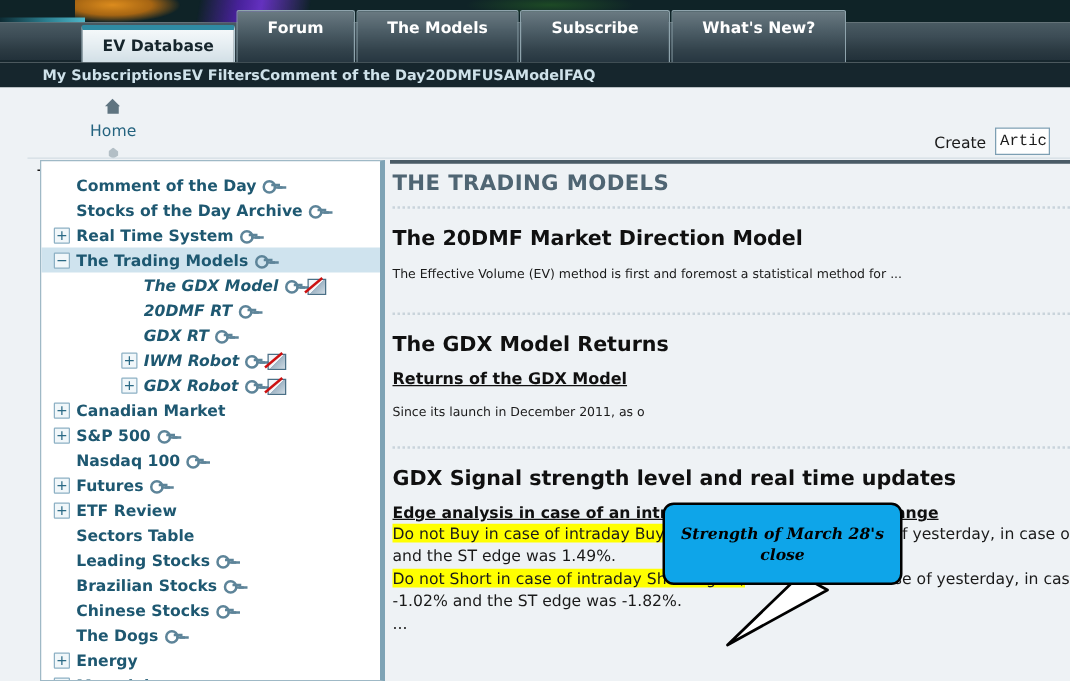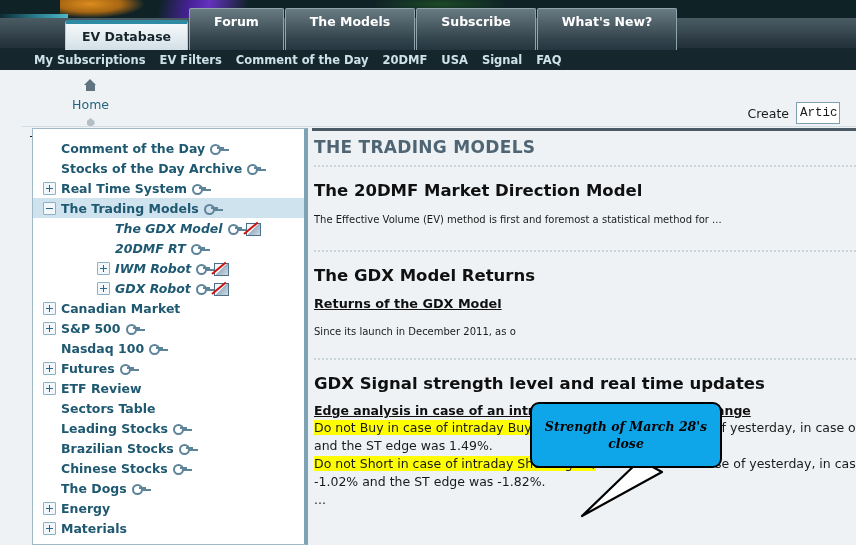--- a/index.html
+++ b/index.html
@@ -61,21 +61,21 @@
     height: 30px; line-height: 25px;
     padding: 0 16px;
   }
 
   
   .subnav {
     position: absolute; left: 0; top: 50px; width: 856px; height: 20px;
     background: #16262d;
     display: flex; align-items: center;
   }
-  .subnav-inner { padding-left: 34px; display: flex; gap: 14px; }
+  .subnav-inner { padding-left: 34px; display: flex; }
   .subnav a {
     color: #cfe2ea; font-size: 11.5px; font-weight: bold;
     text-decoration: none; white-space: nowrap; cursor: pointer;
     font-family: "DejaVu Sans", sans-serif;
   }
 
   
   .body-area {
     position: absolute; left: 0; top: 70px; width: 856px; height: 475px;
     background: #eef2f5;
@@ -288,21 +288,21 @@
       </div>
   </div>
 
   <div class="subnav">
     <div class="subnav-inner" id="subnav">
         <a>My Subscriptions</a>
         <a>EV Filters</a>
         <a>Comment of the Day</a>
         <a>20DMF</a>
         <a>USA</a>
-        <a>Signal</a>
+        <a>Model</a>
         <a>FAQ</a>
       </div>
   </div>
 
   <div class="body-area">
 
     <div class="breadcrumb">
       <span class="home-icon"></span>
       <a class="crumb-link">Home</a>
       <span class="crumb-sep"></span>
@@ -343,20 +343,25 @@
             <span class="tree-label">The GDX Model</span>
             <span class="key-icon"></span>
             <span class="book-icon"></span>
           </div>
           <div class="tree-item lvl1">
             <span class="toggle-spacer"></span>
             <span class="tree-label">20DMF RT</span>
             <span class="key-icon"></span>
           </div>
           <div class="tree-item lvl1">
+            <span class="toggle-spacer"></span>
+            <span class="tree-label">GDX RT</span>
+            <span class="key-icon"></span>
+          </div>
+          <div class="tree-item lvl1">
             <span class="toggle plus"></span>
             <span class="tree-label">IWM Robot</span>
             <span class="key-icon"></span>
             <span class="book-icon"></span>
           </div>
           <div class="tree-item lvl1">
             <span class="toggle plus"></span>
             <span class="tree-label">GDX Robot</span>
             <span class="key-icon"></span>
             <span class="book-icon"></span>

